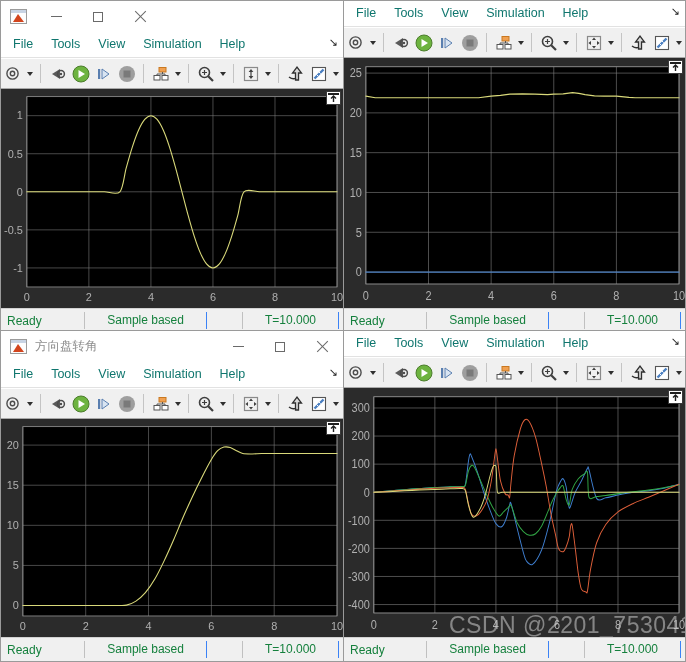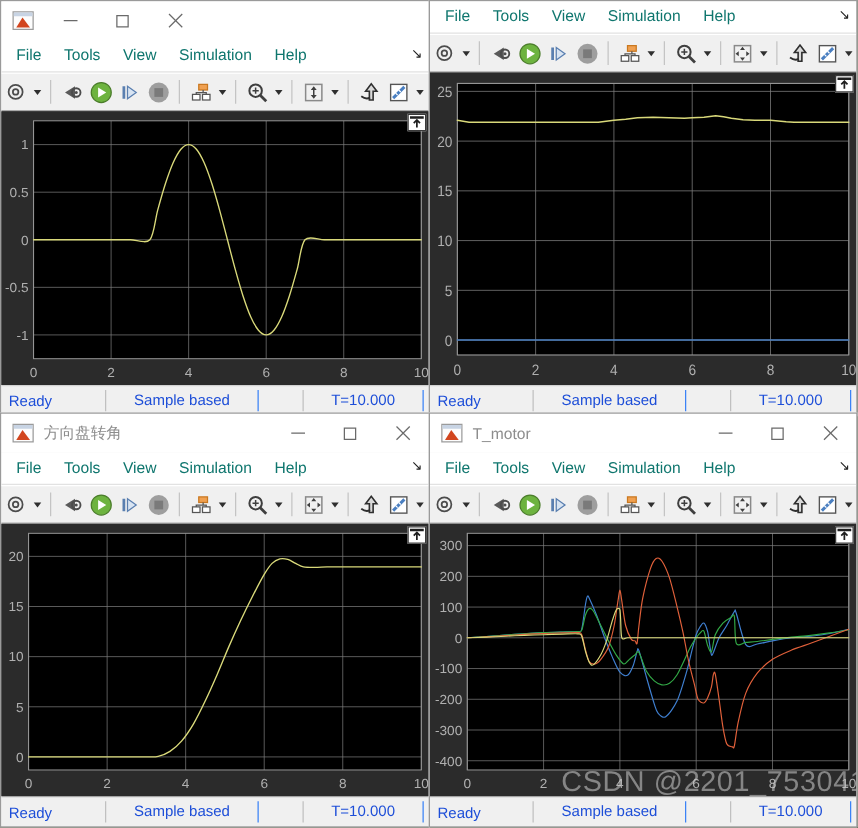--- a/index.html
+++ b/index.html
@@ -52,21 +52,21 @@
   .plotwrap{position:relative;flex:1 1 auto;background:#2b2b2b;overflow:hidden;}
   .pin{position:absolute;right:2px;top:2px;width:15px;height:14px;background:#fff;
        border:1px solid #3a3a3a;box-sizing:border-box;z-index:6;display:flex;align-items:center;justify-content:center;}
   .pin svg{display:block;}
   .plot{position:absolute;left:0;top:0;width:100%;height:100%;}
   .wm{position:absolute;left:105px;bottom:-2px;font-size:23px;color:#cfcfcf;opacity:.55;
       white-space:nowrap;letter-spacing:.5px;z-index:7;font-family:"Liberation Sans",sans-serif;}
 
   
   .status{height:23px;background:#f0f0f0;border-top:1px solid #d2d2d2;display:flex;align-items:center;
-          flex:0 0 auto;font-size:12px;color:#1d4ed8;}
+          flex:0 0 auto;font-size:12px;color:#15803d;}
   .status .ready{padding-left:6px;flex:1 1 auto;}
   .sfield{border-left:1px solid #c0c0c0;border-right:1px solid #3b82f6;height:17px;line-height:17px;
           padding:0 22px;margin-right:2px;}
   .sfield.last{margin-right:4px;margin-left:33px;}
 
   svg{overflow:visible;}
   text{font-family:"Liberation Sans",sans-serif;}
 </style>
 </head>
 <body>
@@ -502,35 +502,20 @@
     </div>
 
     <div class="status">
       <span class="ready">Ready</span>
       <span class="sfield">Sample based</span>
       <span class="sfield last">T=10.000</span>
     </div>
   </div>
 
   <div class="win w4">
-    <div class="titlebar">
-      <span class="app-ico"></span>
-      <span class="wtitle">T_motor</span>
-      <span class="wbtns">
-        <span class="wbtn">
-            <i class="mn"></i>
-          </span>
-        <span class="wbtn">
-            <i class="mx"></i>
-          </span>
-        <span class="wbtn">
-            <i class="cl"></i>
-          </span>
-      </span>
-    </div>
     <div class="menubar">
       <span class="mi">File</span>
       <span class="mi">Tools</span>
       <span class="mi">View</span>
       <span class="mi">Simulation</span>
       <span class="mi">Help</span>
       <span class="ovf">↘</span>
     </div>
     <div class="toolbar">
       <span class="tbtn">

